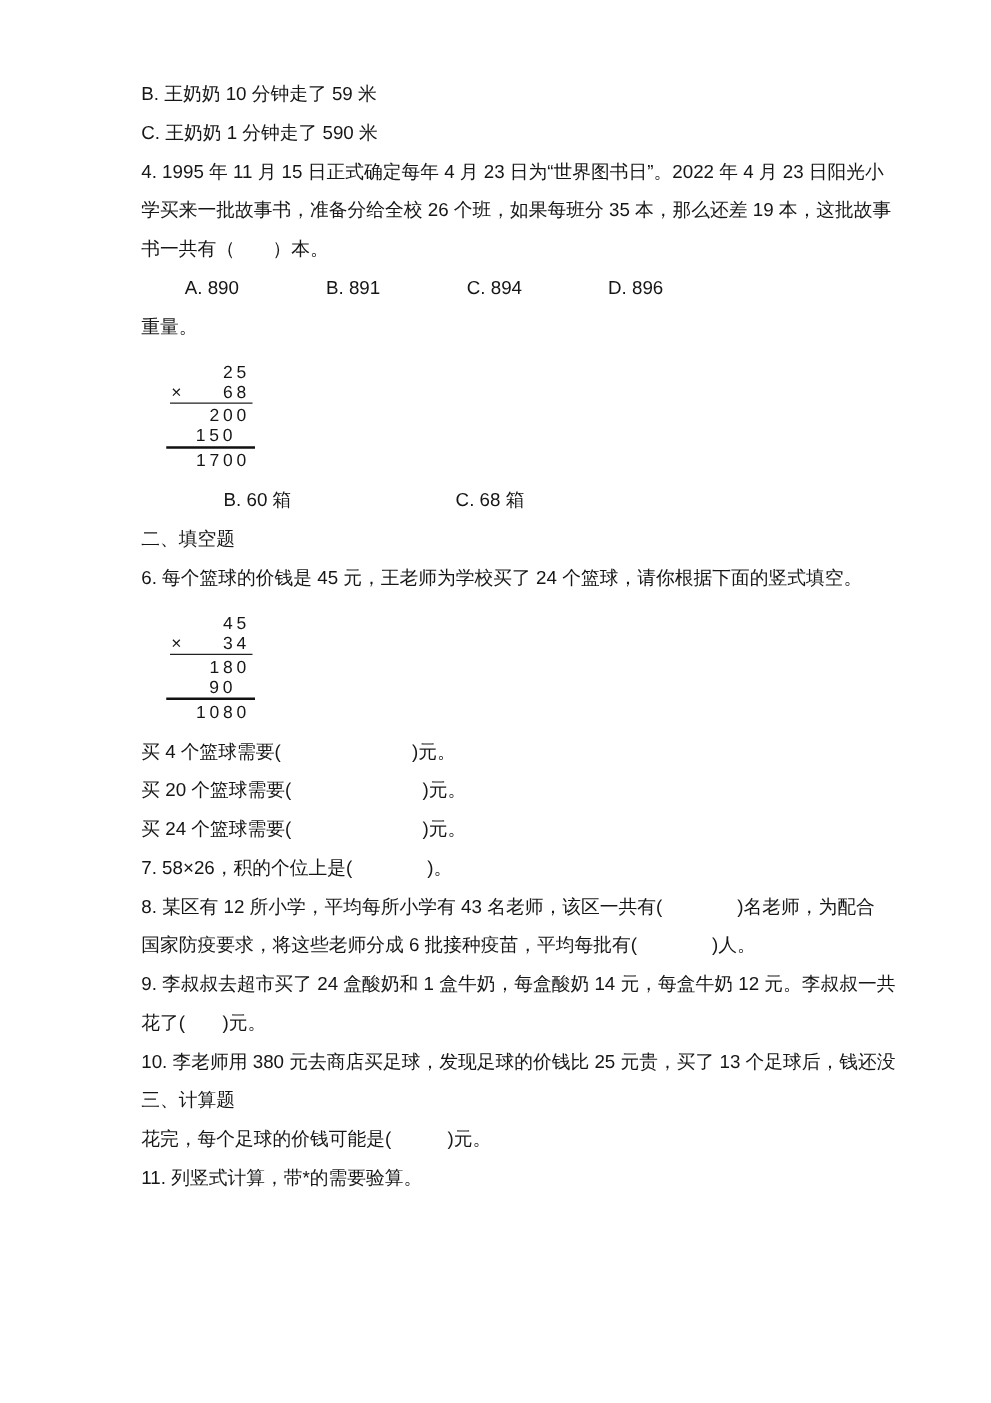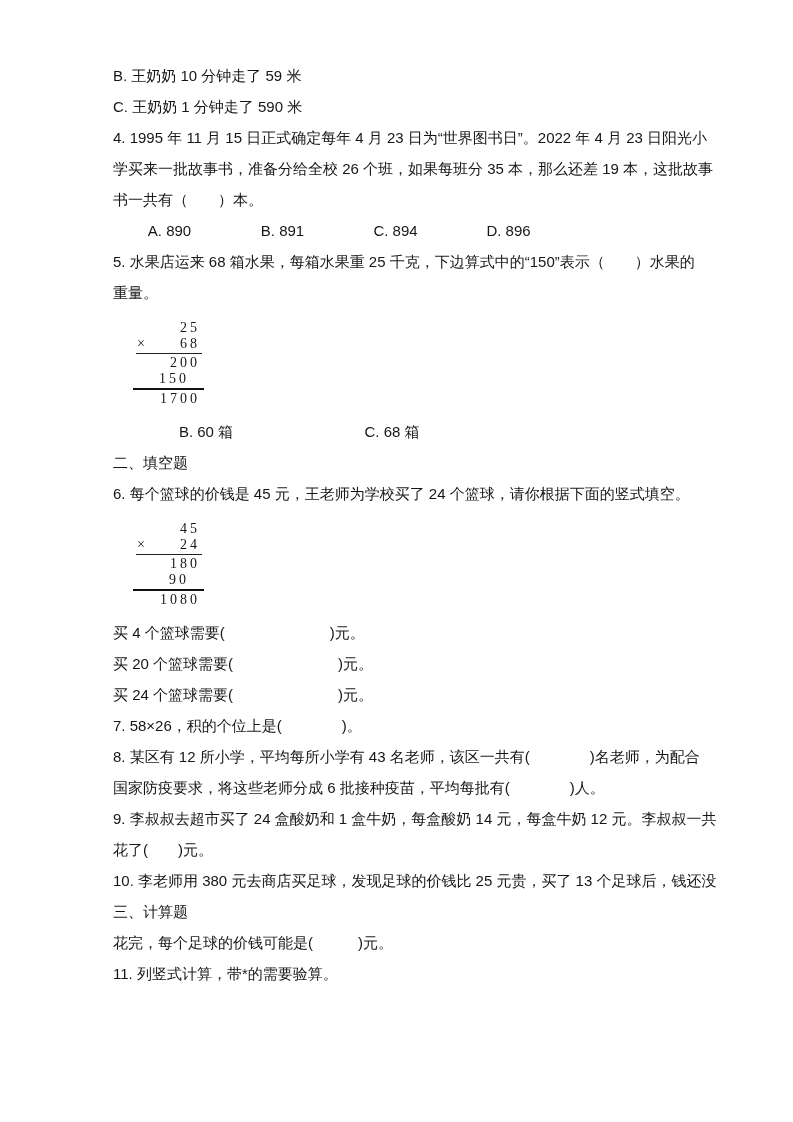--- a/index.html
+++ b/index.html
@@ -14,21 +14,21 @@
     font-size:15px;
     overflow:hidden;
   }
   .tline{height:31px;line-height:31px;white-space:pre;}
   .heading{font-weight:normal;}
   .opts{display:flex;height:31px;line-height:31px;}
   .opt{display:inline-block;white-space:pre;text-align:center;}
   .mult{
     margin:12px 0 9px 23px;
     width:66px;
-    font-family:Liberation Serif, serif;
+    font-family:Liberation Sans, sans-serif;
     font-size:14px;
     letter-spacing:3px;
     color:#161616;
   }
   .mrow{height:16px;line-height:16px;text-align:right;padding-right:2px;}
   .srow{display:flex;justify-content:space-between;}
   .srow .sign{padding-left:1px;}
   .shift1{padding-right:13px;}
   .rule{border-top:1.5px solid #222;margin:1px 0;}
   .rule.heavy{border-top:2.5px solid #111;margin-left:-3px;margin-right:-2px;}
@@ -41,21 +41,20 @@
     <div class="tline">C. 王奶奶 1 分钟走了 590 米</div>
     <div class="tline">4. 1995 年 11 月 15 日正式确定每年 4 月 23 日为“世界图书日”。2022 年 4 月 23 日阳光小</div>
     <div class="tline">学买来一批故事书，准备分给全校 26 个班，如果每班分 35 本，那么还差 19 本，这批故事</div>
     <div class="tline">书一共有（　　）本。</div>
     <div class="opts">
       <span class="opt" style="width: 113px;">A. 890</span>
       <span class="opt" style="width: 113px;">B. 891</span>
       <span class="opt" style="width: 113px;">C. 894</span>
       <span class="opt" style="width: 113px;">D. 896</span>
     </div>
-    <div class="tline">5. 水果店运来 68 箱水果，每箱水果重 25 千克，下边算式中的“150”表示（　　）水果的</div>
     <div class="tline">重量。</div>
     <div class="mult">
       <div class="mrow">25</div>
       <div class="mrow srow">
         <span class="sign">×</span>
         <span class="mval">68</span>
       </div>
       <div class="rule"></div>
       <div class="mrow">200</div>
       <div class="mrow shift1">150</div>
@@ -65,21 +64,21 @@
     <div class="opts">
       <span class="opt" style="width: 186px;">B. 60 箱</span>
       <span class="opt" style="width: 186px;">C. 68 箱</span>
     </div>
     <div class="tline heading">二、填空题</div>
     <div class="tline">6. 每个篮球的价钱是 45 元，王老师为学校买了 24 个篮球，请你根据下面的竖式填空。</div>
     <div class="mult">
       <div class="mrow">45</div>
       <div class="mrow srow">
         <span class="sign">×</span>
-        <span class="mval">24</span>
+        <span class="mval">34</span>
       </div>
       <div class="rule"></div>
       <div class="mrow">180</div>
       <div class="mrow shift1">90</div>
       <div class="rule heavy"></div>
       <div class="mrow">1080</div>
     </div>
     <div class="tline">买 4 个篮球需要(　　　　　　　)元。</div>
     <div class="tline">买 20 个篮球需要(　　　　　　　)元。</div>
     <div class="tline">买 24 个篮球需要(　　　　　　　)元。</div>

